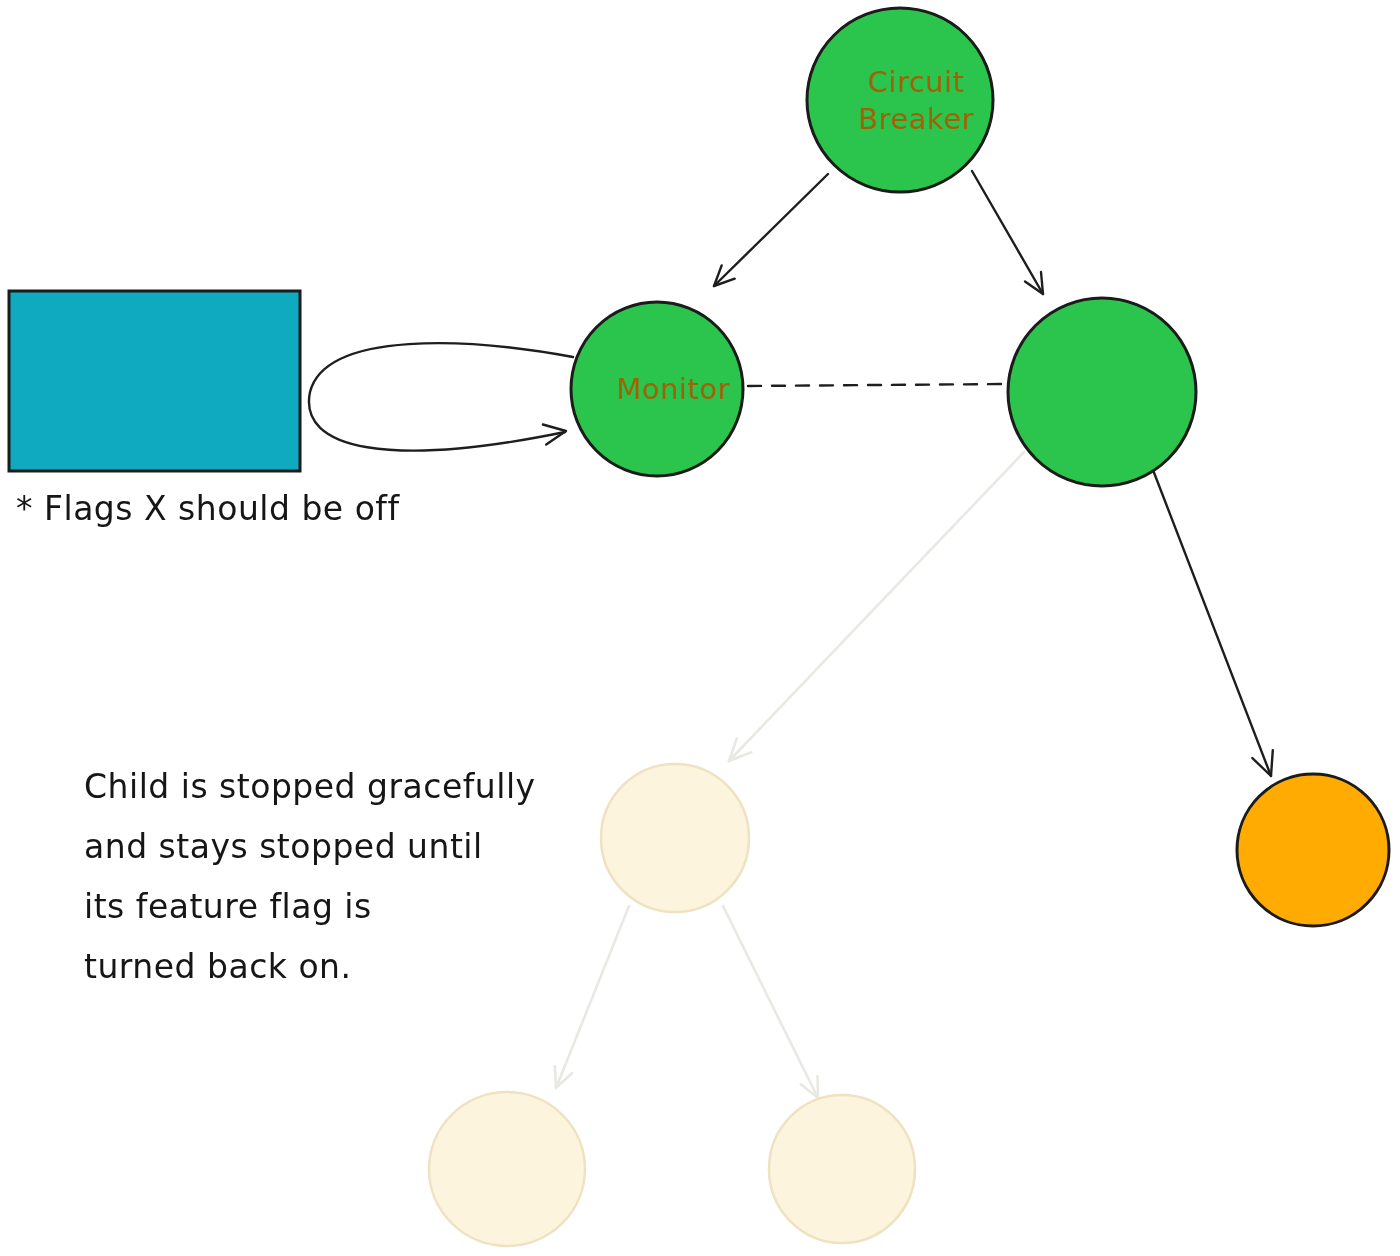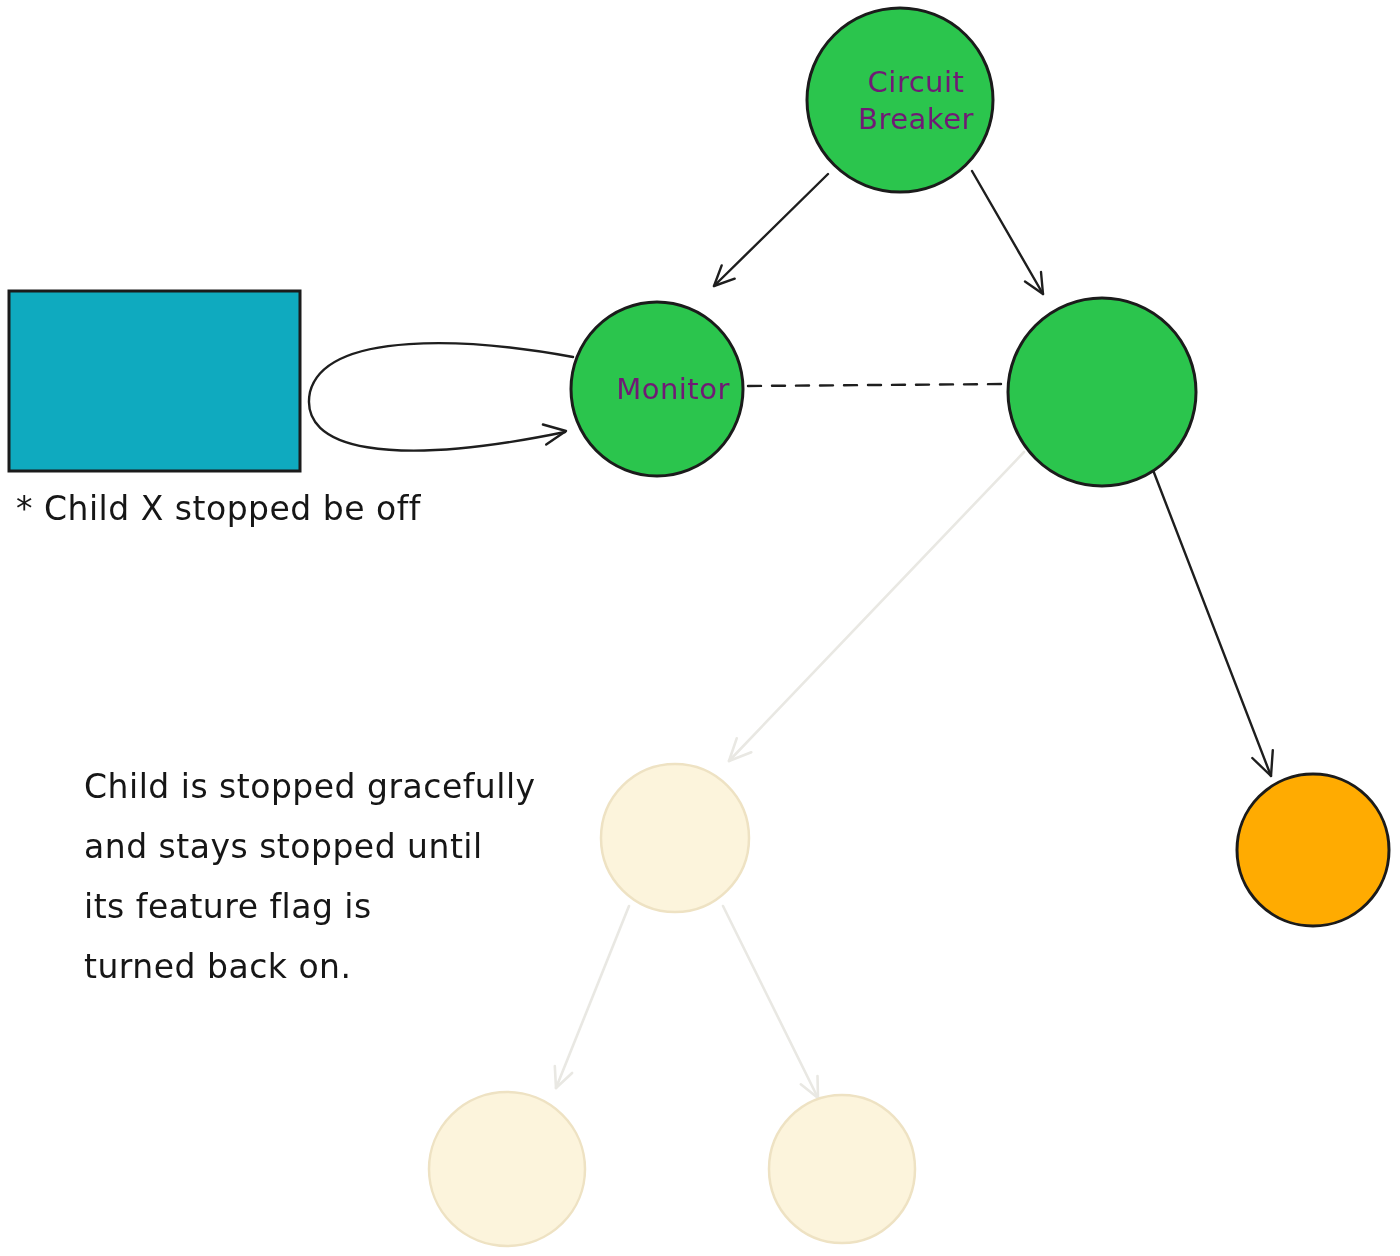--- a/index.html
+++ b/index.html
@@ -18,21 +18,21 @@
   #diagram-svg {
     position: absolute;
     left: 0; top: 0;
     width: 1400px;
     height: 1256px;
   }
   .node-label {
     position: absolute;
     transform: translate(-50%, -50%);
     text-align: center;
-    color: #701a75;
+    color: #a16207;
     font-size: 29px;
     line-height: 1.26;
     letter-spacing: 0.5px;
     white-space: normal;
     padding-left: 32px;
   }
   .note-text {
     position: absolute;
     color: #161616;
     font-size: 33px;
@@ -94,20 +94,20 @@
     <rect class="shape-outline" x="9" y="291" width="291" height="180" fill="#0faabf"></rect>
     <ellipse class="shape-outline" cx="1313" cy="850" rx="76" ry="76" fill="#ffab01"></ellipse>
   </svg>
 
   <div class="node-label" style="left:900px; top:101px; width:180px;">Circuit Breaker</div>
 
   <div class="node-label" style="left:657px; top:389px; width:166px;">Monitor</div>
 
 
 
-  <div class="note-text" style="left:16px; top:489px;">* Child X stopped be off</div>
+  <div class="note-text" style="left:16px; top:489px;">* Flags X should be off</div>
 
   <div class="note-text" style="left:84px; top:757px; line-height:60px;">Child is stopped gracefully
 and stays stopped until
 its feature flag is
 turned back on.</div>
 
 </div>
 
 </body></html>

